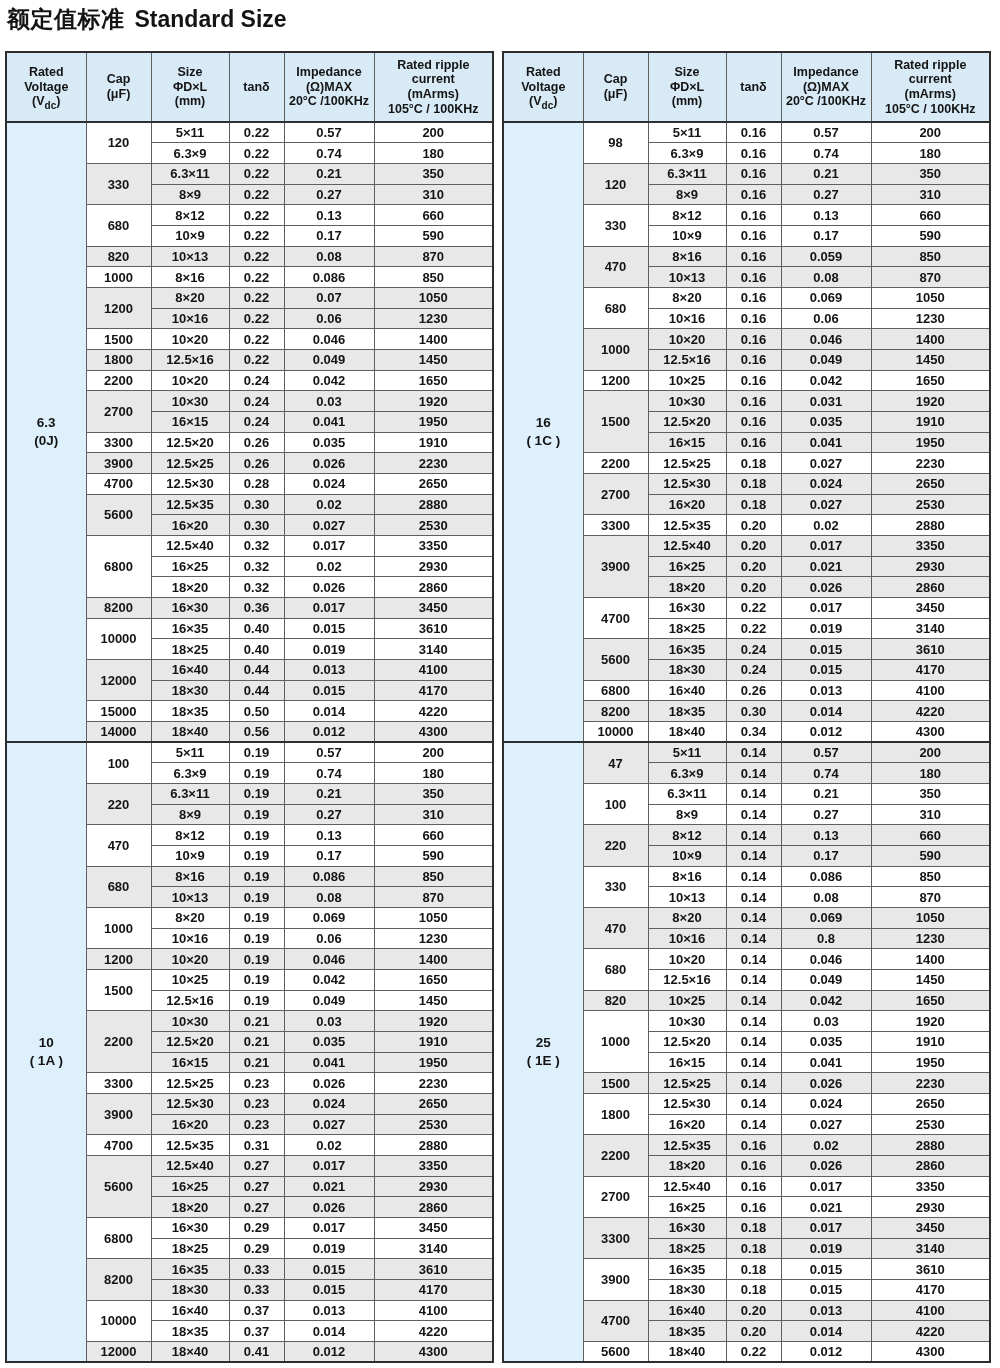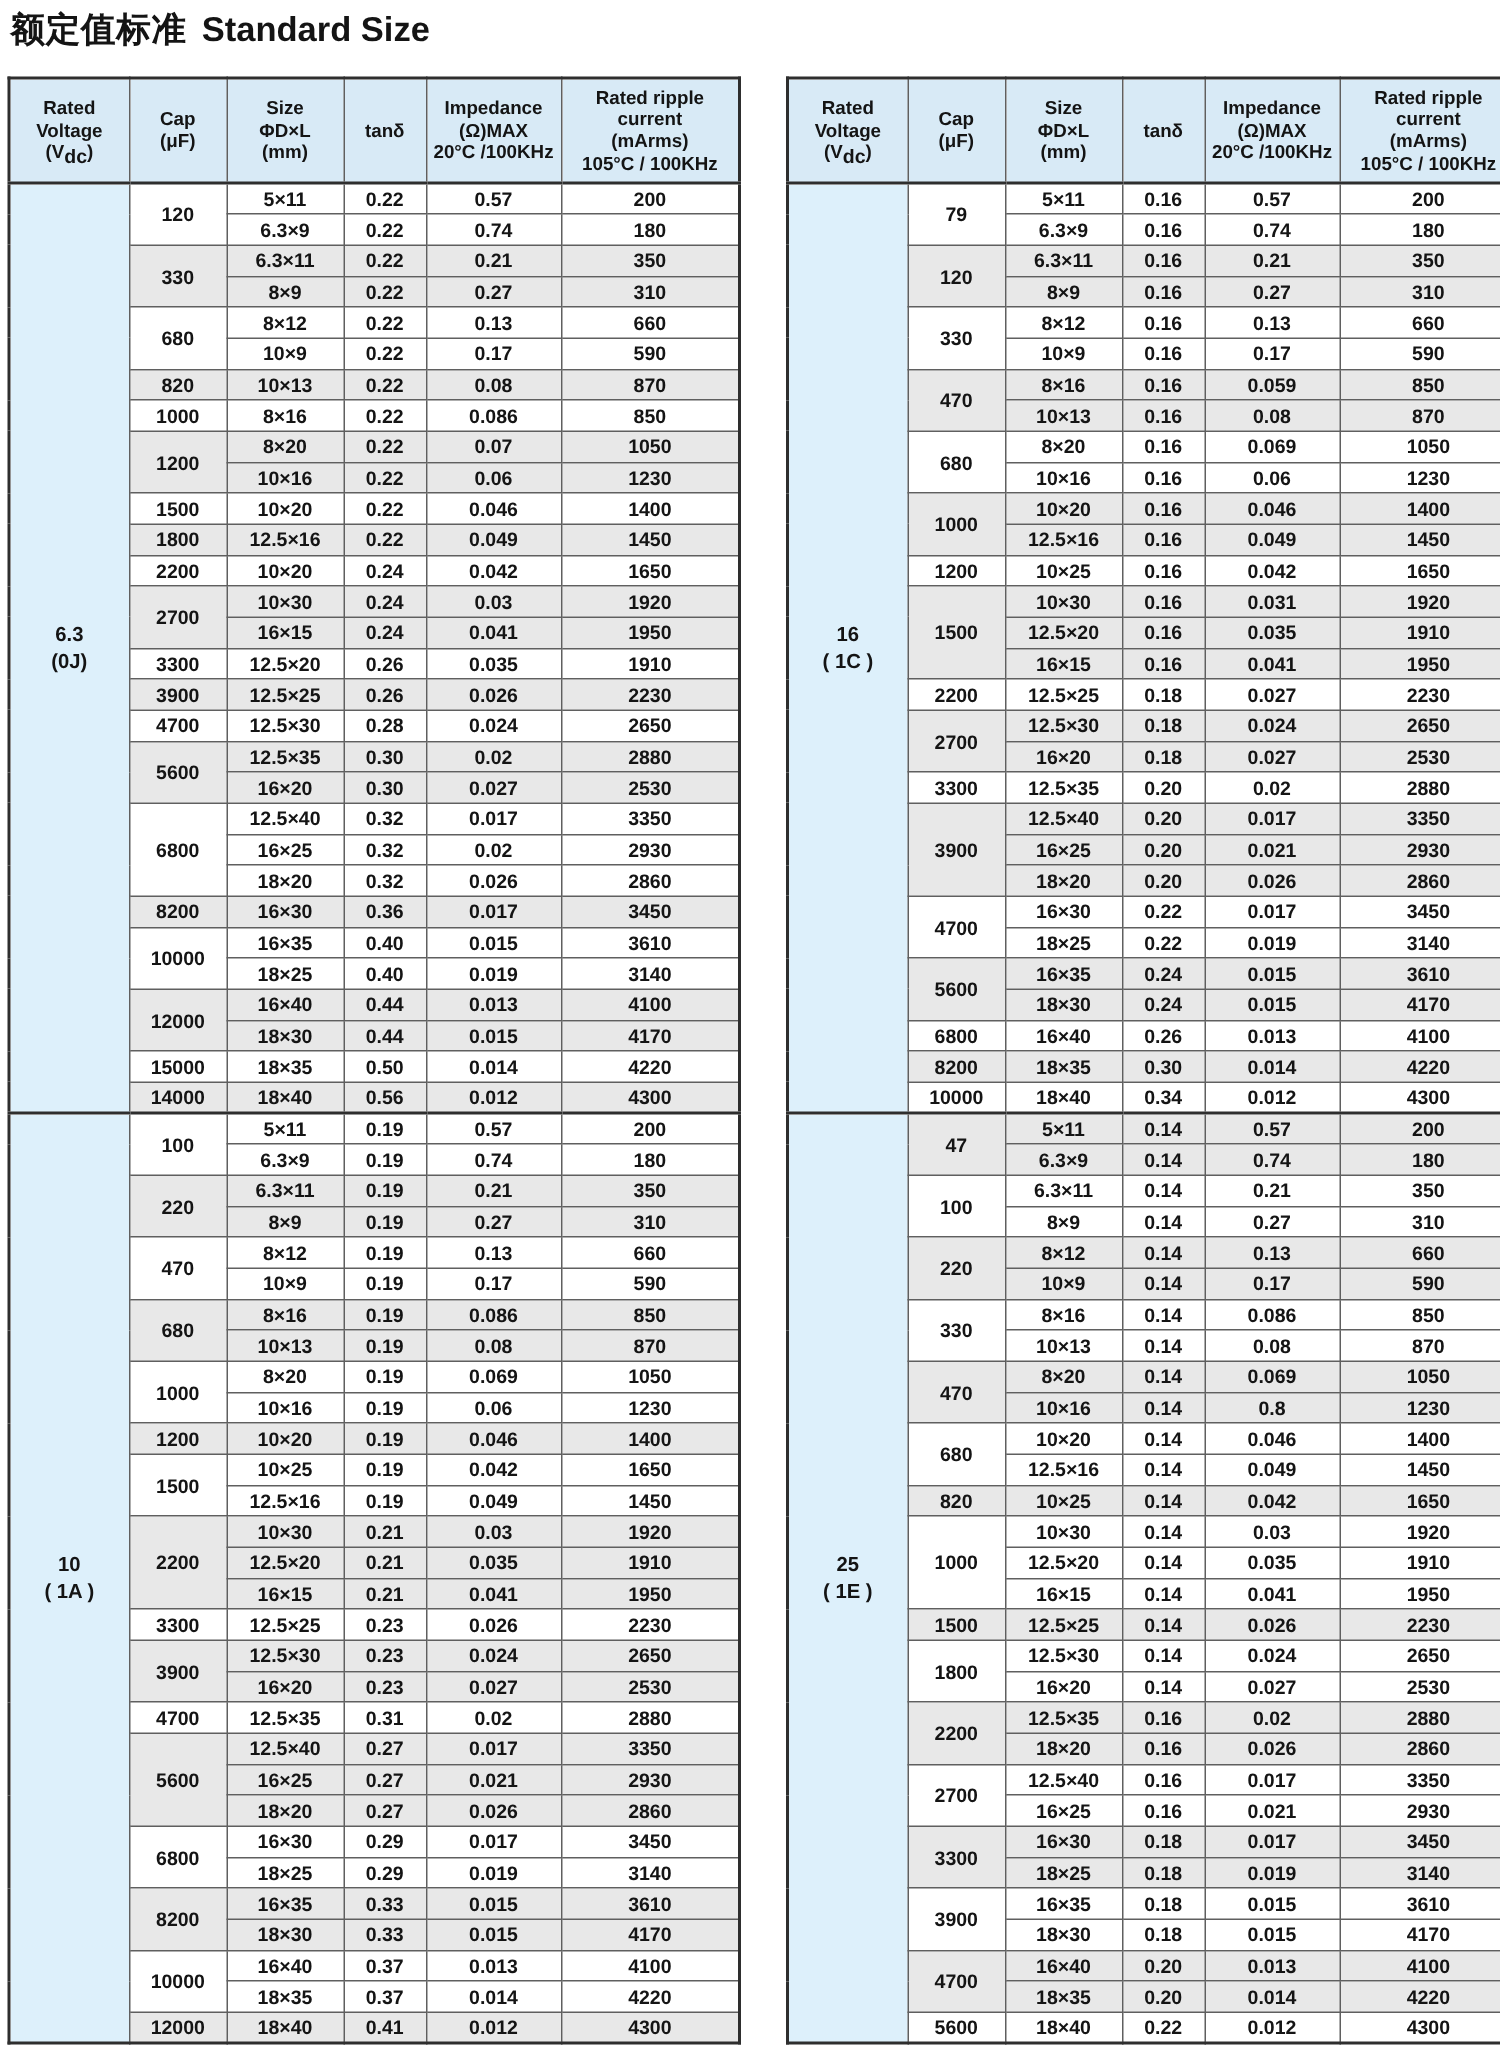--- a/index.html
+++ b/index.html
@@ -17,21 +17,21 @@
     width:1000px;height:1368px;overflow:hidden;
     font-family:"Liberation Sans","DejaVu Sans",sans-serif;
     color:var(--text);
   }
   .page{padding:2px 0 0 5px;}
   .page-title{
     font-size:23px;font-weight:bold;letter-spacing:0.5px;
     margin:2px 0 16px 2px;white-space:nowrap;
   }
   .page-title .en{margin-left:10px;letter-spacing:0px;}
-  .tables{display:flex;gap:30px;align-items:flex-end;}
+  .tables{display:flex;gap:8px;align-items:flex-end;}
   table{
     border-collapse:collapse;table-layout:fixed;
     border:2px solid var(--border-dark);
     width:487px;
   }
   col.c-volt{width:80px;}
   col.c-cap{width:65px;}
   col.c-size{width:78px;}
   col.c-tand{width:55px;}
   col.c-imp{width:90px;}
@@ -41,21 +41,21 @@
     text-align:center;vertical-align:middle;
     padding:0;overflow:hidden;white-space:nowrap;
   }
   thead th{
     background:var(--header-bg);
     height:68px;
     font-size:12.5px;font-weight:bold;line-height:1.18;
     border-bottom:2px solid var(--border-dark);
   }
   thead th .hline{display:block;}
-  sub{font-size:13px;line-height:0;}
+  sub{font-size:10px;line-height:0;}
   tbody tr{height:20.68px;}
   tbody td{font-size:13px;font-weight:bold;background:var(--row-bg);}
   td.voltage-cell{
     background:var(--voltage-bg);
     font-size:13.5px;line-height:1.35;
     border-right:1px solid var(--border-mid);
   }
   td.shaded{background:var(--shade-bg);}
   tr.sub-row td{border-top:1px solid var(--border-light);}
   tr.group-start td{border-top:1.5px solid #474747;}
@@ -557,21 +557,21 @@
               <span class="hline">105°C / 100KHz</span>
             </th>
           </tr>
         </thead>
       <tbody>
           <tr class="section-start">
             <td rowspan="30" class="voltage-cell">
               <div>16</div>
               <div>( 1C )</div>
             </td>
-            <td rowspan="2" class="">79</td>
+            <td rowspan="2" class="">98</td>
             <td class="">5×11</td>
             <td class="">0.16</td>
             <td class="">0.57</td>
             <td class="">200</td>
           </tr>
           <tr class="sub-row">
             <td class="">6.3×9</td>
             <td class="">0.16</td>
             <td class="">0.74</td>
             <td class="">180</td>

